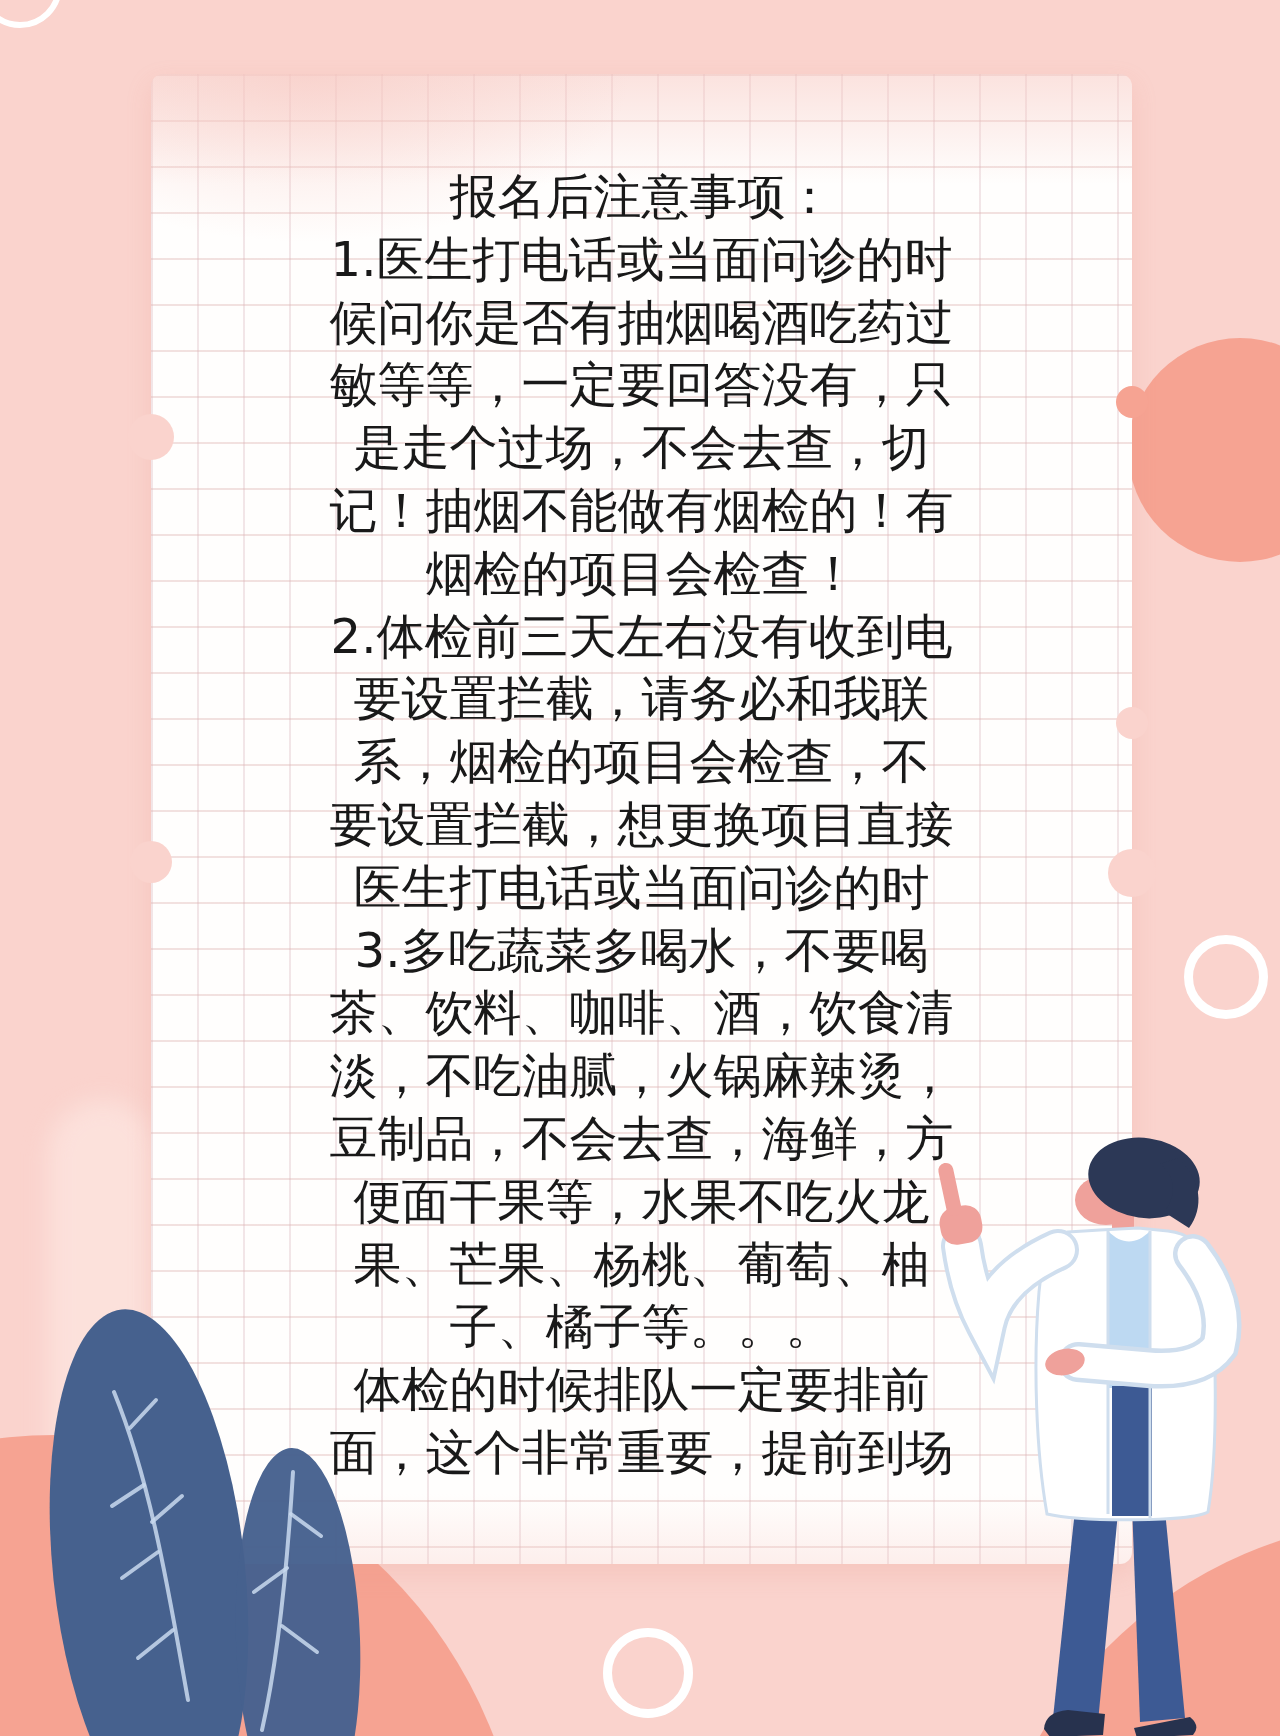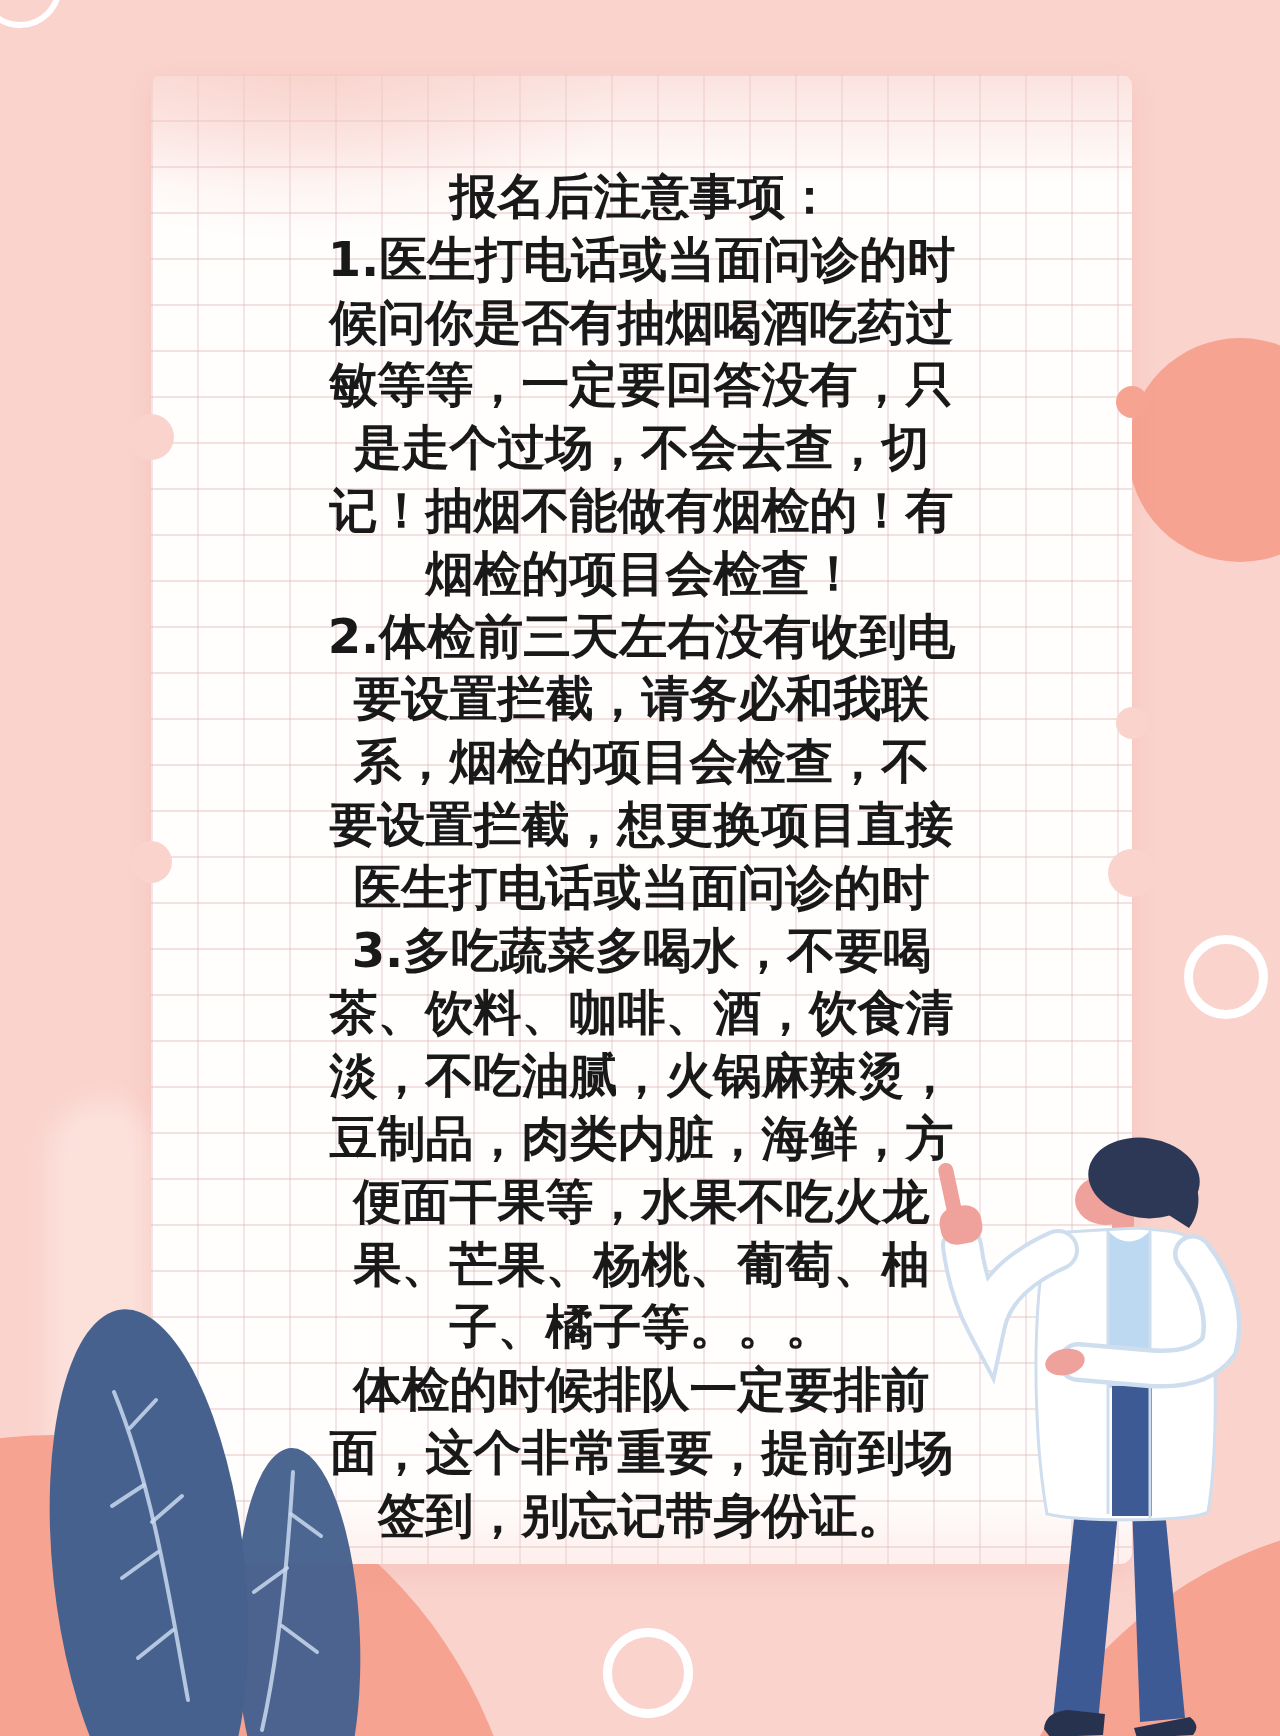--- a/index.html
+++ b/index.html
@@ -52,21 +52,21 @@
   .notch{position:absolute;border-radius:50%;background:var(--background,#fad3cd);}
   .notch-left-1{left:128px;top:414px;width:46px;height:46px;}
   .notch-left-2{left:130px;top:841px;width:42px;height:42px;}
   .notch-right-1{left:1116px;top:386px;width:32px;height:32px;background:var(--salmon,#f6a392);}
   .notch-right-2{left:1116px;top:707px;width:32px;height:32px;}
   .notch-right-3{left:1108px;top:849px;width:48px;height:48px;}
   
   .text-block{
     position:absolute;left:151px;top:165px;width:981px;
     text-align:center;
-    font-size:48px;line-height:62.8px;font-weight:700;
+    font-size:48px;line-height:62.8px;font-weight:400;
     color:var(--text,#191919);
     letter-spacing:0;
   }
   .text-line{white-space:nowrap;}
   
   .leaves-svg{position:absolute;left:30px;top:1300px;width:450px;height:436px;}
   .doctor-svg{position:absolute;left:900px;top:1100px;width:380px;height:636px;}
   .fill-leaf{fill:var(--leaf,#46618e);}
   .stroke-vein{stroke:var(--leaf_vein,#c9d9ee);stroke-width:4;fill:none;stroke-linecap:round;opacity:.85;}
   .fill-skin{fill:var(--skin,#efa19b);}
@@ -111,27 +111,26 @@
     <div class="text-line">记！抽烟不能做有烟检的！有</div>
     <div class="text-line">烟检的项目会检查！</div>
     <div class="text-line">2.体检前三天左右没有收到电</div>
     <div class="text-line">要设置拦截，请务必和我联</div>
     <div class="text-line">系，烟检的项目会检查，不</div>
     <div class="text-line">要设置拦截，想更换项目直接</div>
     <div class="text-line">医生打电话或当面问诊的时</div>
     <div class="text-line">3.多吃蔬菜多喝水，不要喝</div>
     <div class="text-line">茶、饮料、咖啡、酒，饮食清</div>
     <div class="text-line">淡，不吃油腻，火锅麻辣烫，</div>
-    <div class="text-line">豆制品，肉类内脏，海鲜，方</div>
+    <div class="text-line">豆制品，不会去查，海鲜，方</div>
     <div class="text-line">便面干果等，水果不吃火龙</div>
     <div class="text-line">果、芒果、杨桃、葡萄、柚</div>
     <div class="text-line">子、橘子等。。。</div>
     <div class="text-line">体检的时候排队一定要排前</div>
     <div class="text-line">面，这个非常重要，提前到场</div>
-    <div class="text-line">签到，别忘记带身份证。</div>
   </div>
 
   <svg class="leaves-svg" viewBox="0 0 450 436">
     <g>
       <ellipse class="fill-leaf" cx="119" cy="270" rx="96" ry="262" transform="rotate(-6 119 270)"></ellipse>
     </g>
     <g>
       <ellipse class="fill-leaf" cx="268" cy="340" rx="62" ry="192" transform="rotate(-2 268 340)" opacity="0.97"></ellipse>
     </g>
     <g>

